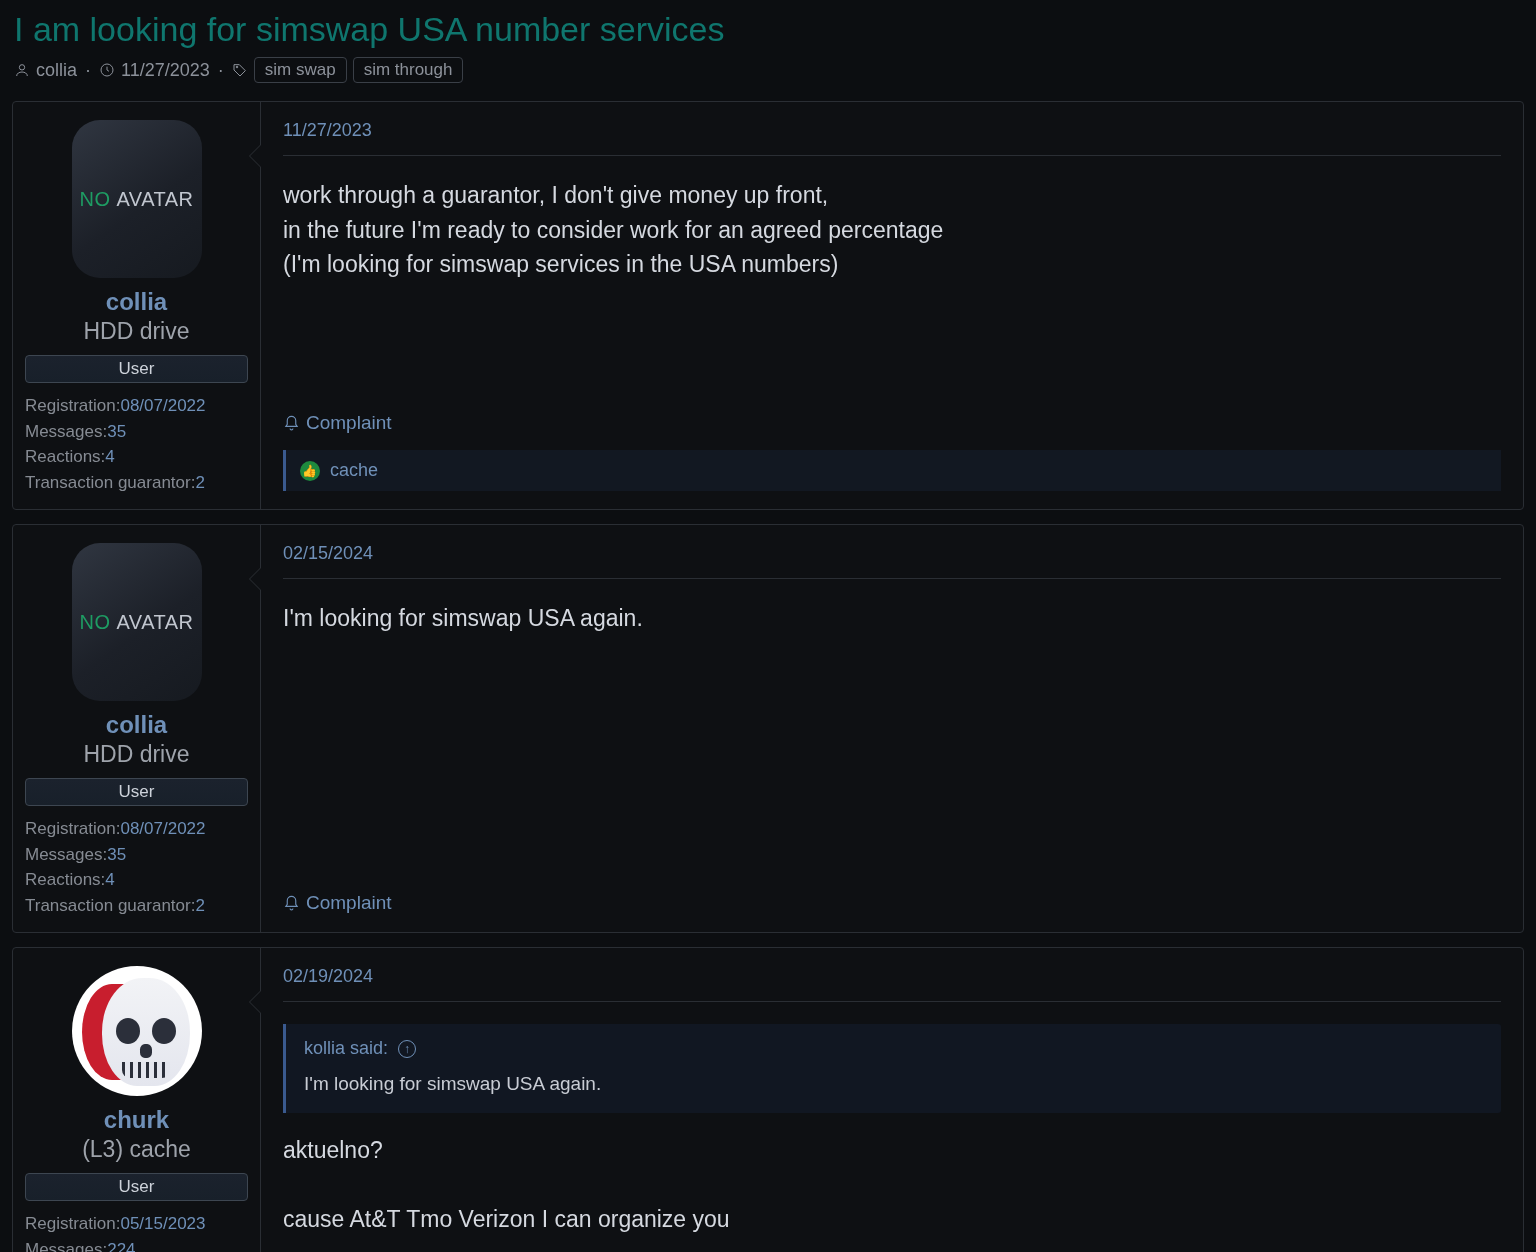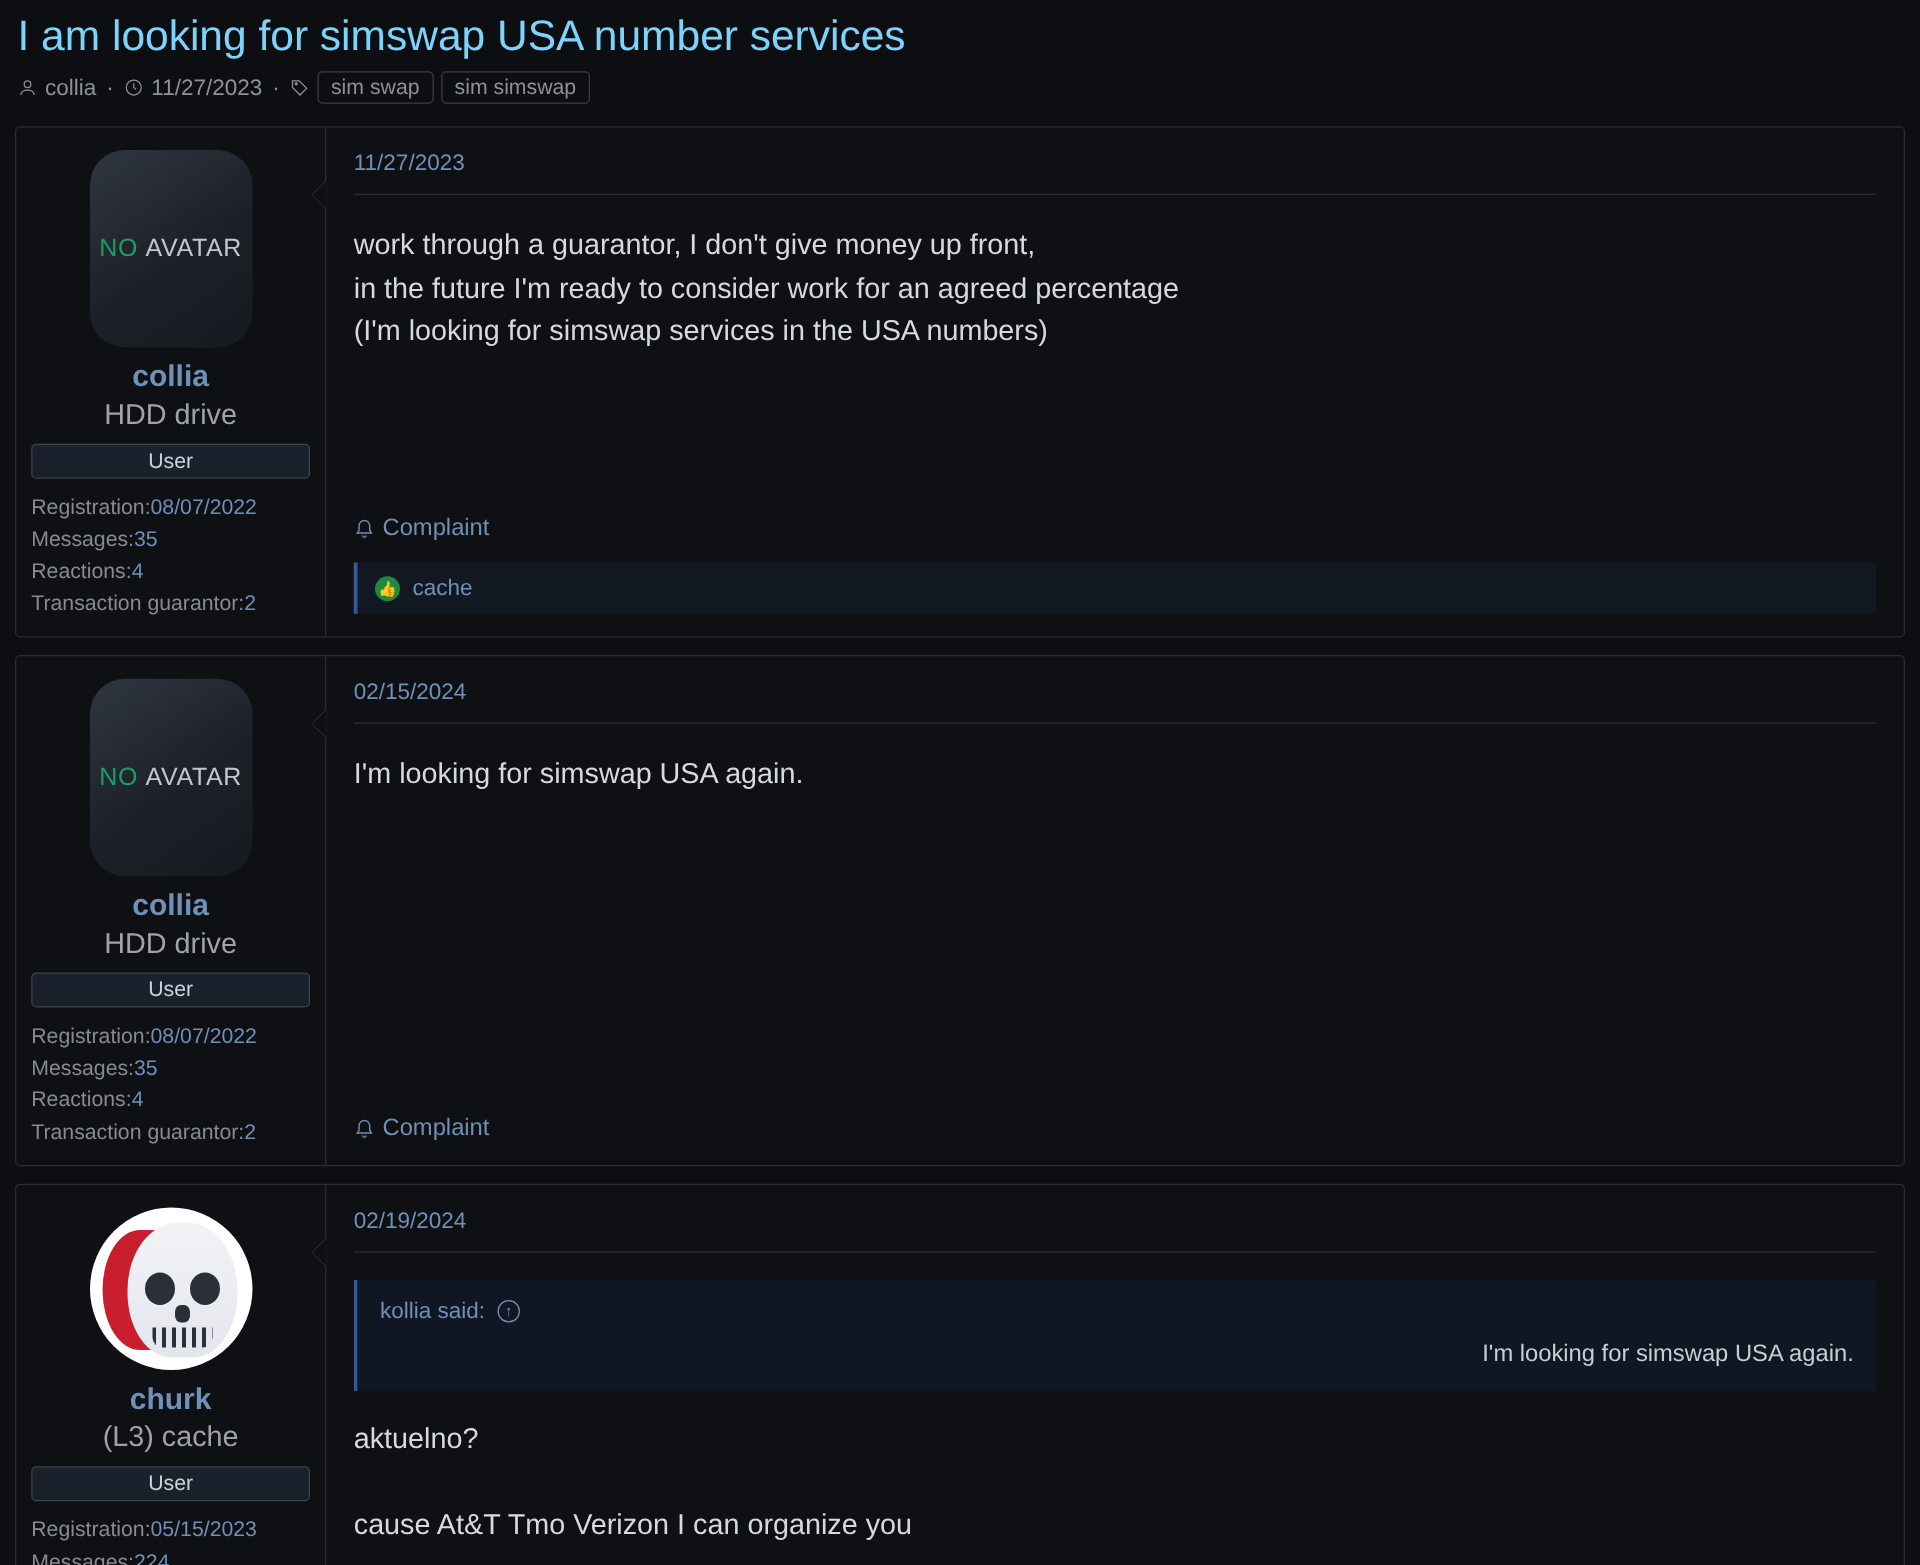--- a/index.html
+++ b/index.html
@@ -6,21 +6,21 @@
 body {
   background: #0c0e11;
   color: #bfc4cc;
   font-family: -apple-system, BlinkMacSystemFont, "Segoe UI", Arial, sans-serif;
   font-size: 18px;
   width: 1536px;
   padding: 0;
 }
 .thread-header { padding: 10px 14px 18px; }
 .thread-title {
-  color: #7dd3fc;
+  color: #0f766e;
   font-size: 34px;
   font-weight: 400;
   margin-bottom: 8px;
 }
 .thread-meta {
   display: flex;
   align-items: center;
   gap: 6px;
   color: #8c919a;
   font-size: 18px;
@@ -155,21 +155,20 @@
   justify-content: center;
   font-size: 12px;
   color: #fff;
 }
 .quote-block {
   border-left: 3px solid #3a5a8f;
   background: #111722;
   padding: 14px 18px 18px;
   margin-bottom: 20px;
   border-radius: 0 3px 3px 0;
-  text-align: right;
 }
 .quote-head {
   color: #6f90b8;
   font-size: 18px;
   display: flex;
   align-items: center;
   gap: 10px;
   margin-bottom: 14px;
   cursor: pointer;
 }
@@ -242,21 +241,21 @@
         <circle cx="12" cy="12" r="9"></circle>
         <path d="M12 7v5l3 2"></path>
       </svg>
     <span>11/27/2023</span>
     <span class="sep">·</span>
     <svg class="meta-icon" viewBox="0 0 24 24">
         <path d="M20 13l-8 8-9-9V4h8l9 9z"></path>
         <circle cx="7.5" cy="7.5" r="1.2" fill="#8c919a"></circle>
       </svg>
     <span class="tag-pill">sim swap</span>
-    <span class="tag-pill">sim simswap</span>
+    <span class="tag-pill">sim through</span>
   </div>
 </div>
 
 <div class="posts">
 
   <article class="post">
     <aside class="user-col">
       <div class="avatar-wrap">
         <div class="avatar">
           <span class="no">NO</span>

